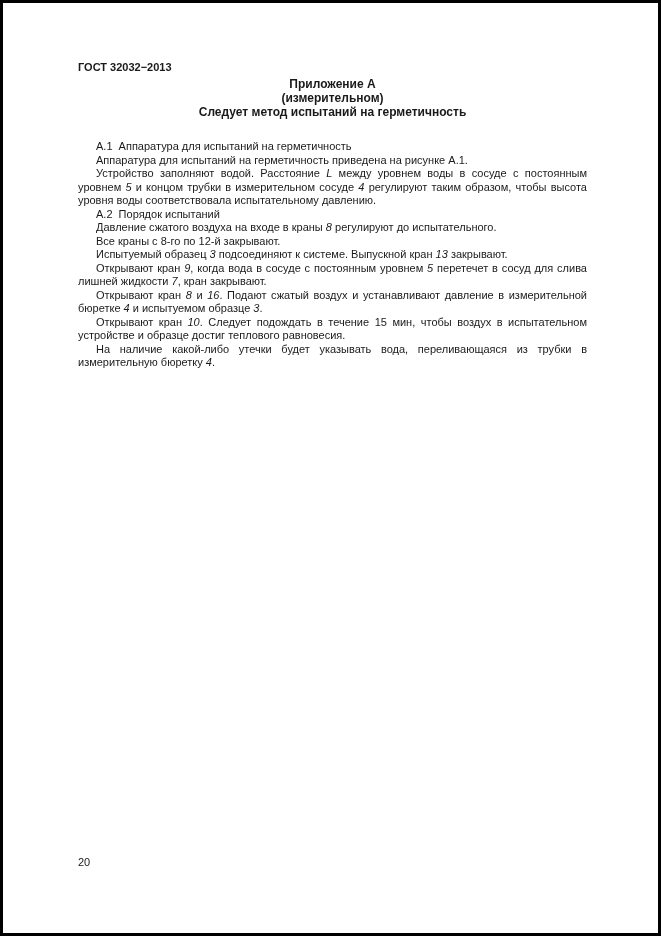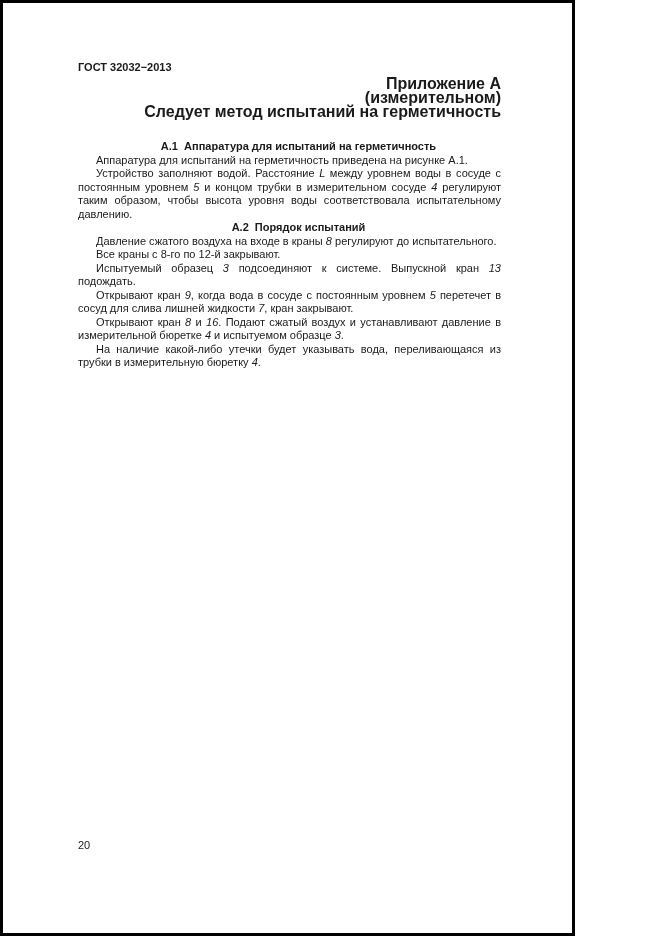--- a/index.html
+++ b/index.html
@@ -5,63 +5,63 @@
   * { margin: 0; padding: 0; box-sizing: border-box; }
   html, body { background: #ffffff; }
   body {
     width: 661px;
     height: 936px;
     font-family: "Liberation Sans", sans-serif;
     color: #1a1a1a;
   }
   .page {
     position: relative;
-    width: 575px;
+    width: 661px;
     height: 936px;
     background: #ffffff;
     border: 3px solid #000000;
     overflow: hidden;
   }
   .content {
     position: absolute;
     left: 75px;
     right: 71px;
     top: 58px;
   }
   .gost-header {
     font-weight: bold;
     font-size: 11px;
     line-height: 13px;
     text-align: left;
   }
   .title-block {
     margin-top: 3px;
-    text-align: right;
+    text-align: center;
     font-weight: bold;
-    font-size: 16px;
+    font-size: 12px;
     line-height: 14px;
   }
   .body-text {
     margin-top: 21px;
     font-size: 11px;
     line-height: 13.5px;
   }
   .para {
     text-align: justify;
     text-indent: 18px;
   }
   .para.bold {
-    font-weight: bold;
-    text-align: center;
+    font-weight: normal;
+    text-align: left;
   }
   .it { font-style: italic; }
   .page-number {
     position: absolute;
     left: 75px;
-    bottom: 81px;
+    bottom: 64px;
     font-size: 11px;
     line-height: 13px;
   }
 </style>
 </head>
 <body>
 
 <div class="page">
   <div class="content">
 
@@ -73,22 +73,23 @@
       <div>Следует метод испытаний на герметичность</div>
     </div>
 
     <div class="body-text">
         <p class="para bold"><span>А.1&nbsp;&nbsp;Аппаратура для испытаний на герметичность</span></p>
         <p class="para"><span>Аппаратура для испытаний на герметичность приведена на рисунке А.1.</span></p>
         <p class="para"><span>Устройство заполняют водой. Расстояние </span><span class="it">L</span><span> между уровнем воды в сосуде с постоянным уровнем </span><span class="it">5</span><span> и концом трубки в измерительном сосуде </span><span class="it">4</span><span> регулируют таким образом, чтобы высота уровня воды соответствовала испытательному давлению.</span></p>
         <p class="para bold"><span>А.2&nbsp;&nbsp;Порядок испытаний</span></p>
         <p class="para"><span>Давление сжатого воздуха на входе в краны </span><span class="it">8</span><span> регулируют до испытательного.</span></p>
         <p class="para"><span>Все краны с 8-го по 12-й закрывают.</span></p>
-        <p class="para"><span>Испытуемый образец </span><span class="it">3</span><span> подсоединяют к системе. Выпускной кран </span><span class="it">13</span><span> подождать.</span></p>
+        <p class="para"><span>Испытуемый образец </span><span class="it">3</span><span> подсоединяют к системе. Выпускной кран </span><span class="it">13</span><span> закрывают.</span></p>
         <p class="para"><span>Открывают кран </span><span class="it">9</span><span>, когда вода в сосуде с постоянным уровнем </span><span class="it">5</span><span> перетечет в сосуд для слива лишней жидкости </span><span class="it">7</span><span>, кран закрывают.</span></p>
         <p class="para"><span>Открывают кран </span><span class="it">8</span><span> и </span><span class="it">16</span><span>. Подают сжатый воздух и устанавливают давление в измерительной бюретке </span><span class="it">4</span><span> и испытуемом образце </span><span class="it">3</span><span>.</span></p>
+        <p class="para"><span>Открывают кран </span><span class="it">10</span><span>. Следует подождать в течение 15 мин, чтобы воздух в испытательном устройстве и образце достиг теплового равновесия.</span></p>
         <p class="para"><span>На наличие какой-либо утечки будет указывать вода, переливающаяся из трубки в измерительную бюретку </span><span class="it">4</span><span>.</span></p>
       </div>
 
   </div>
 
   <div class="page-number">20</div>
 </div>
 
 </body></html>

